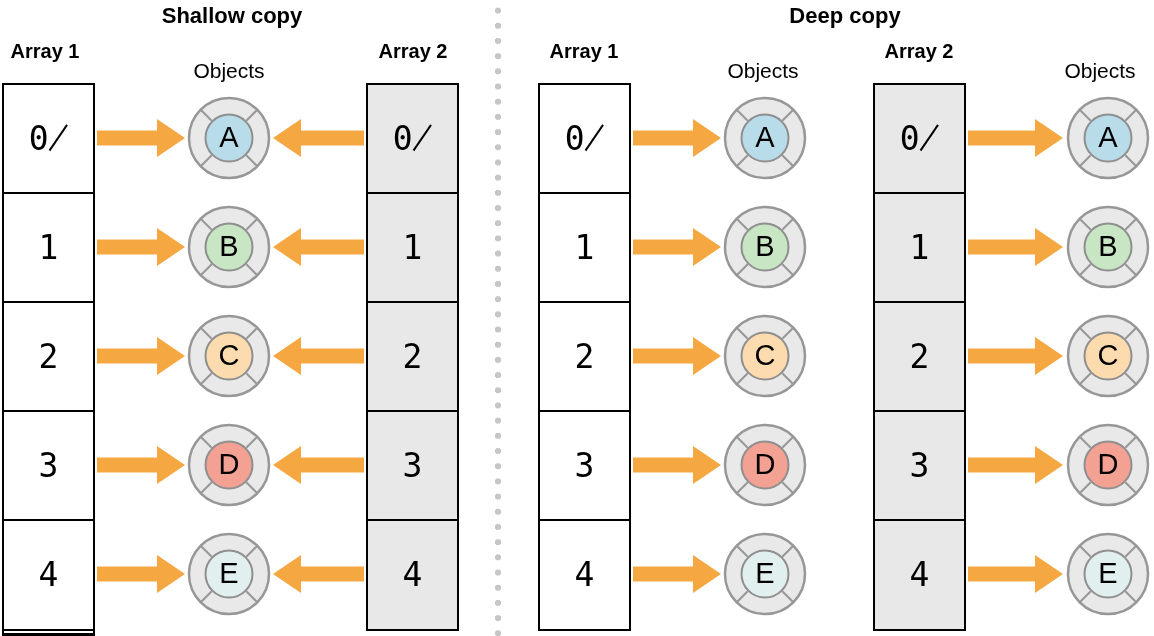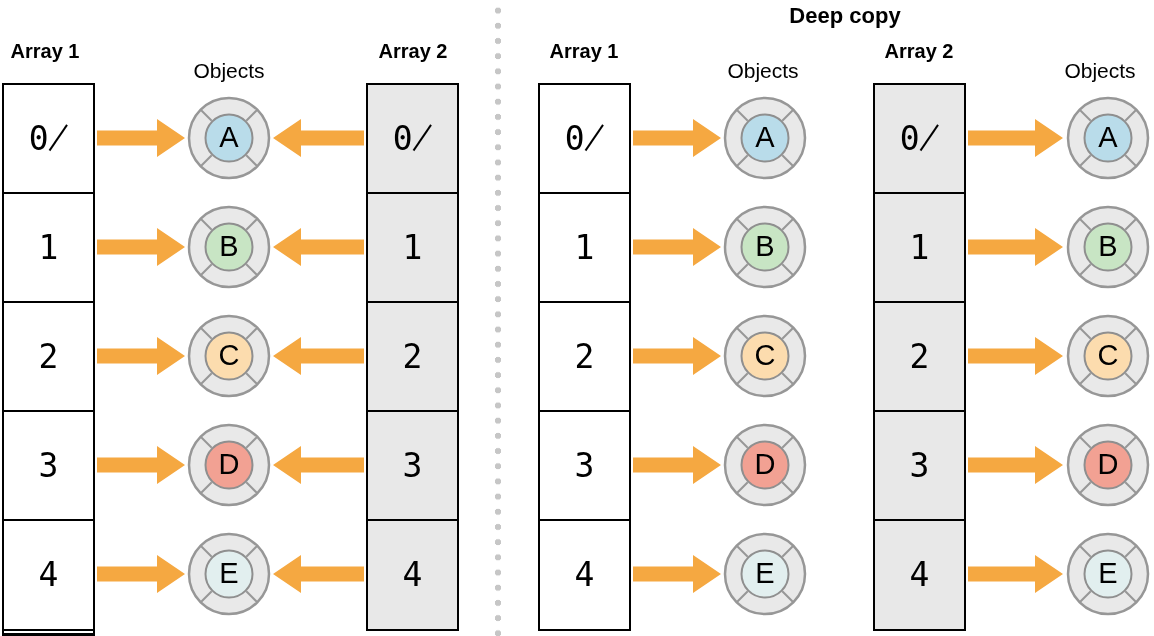--- a/index.html
+++ b/index.html
@@ -38,20 +38,21 @@
     position:absolute;box-sizing:border-box;
     border-left:2.5px solid #000;border-right:2.5px solid #000;
   }
   .partial-bar{position:absolute;background:#000;}
 </style>
 </head>
 <body>
 
 <div class="canvas" id="canvas">
 
+  <div class="title" style="left:232px">Shallow copy</div>
   <div class="title" style="left:845px">Deep copy</div>
 
   <div class="col-label" style="left:45px">Array 1</div>
   <div class="col-label objects" style="left:229px">Objects</div>
   <div class="col-label" style="left:413px">Array 2</div>
 
   <div class="divider"></div>
 
   <div class="col-label" style="left:584px">Array 1</div>
   <div class="col-label objects" style="left:763px">Objects</div>

